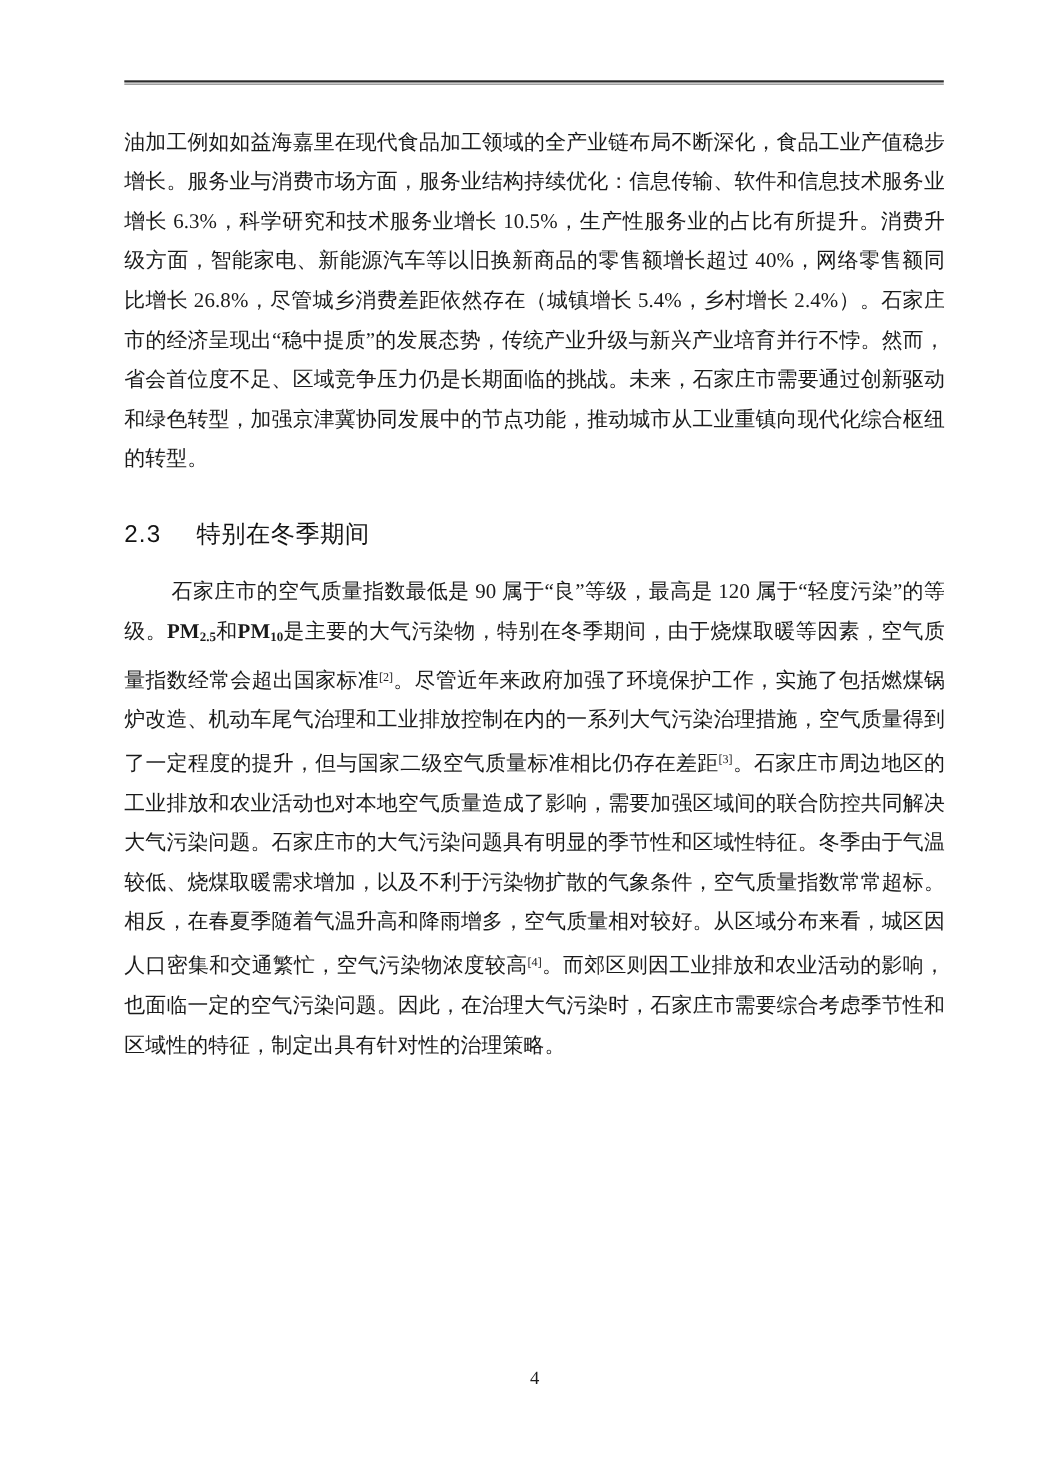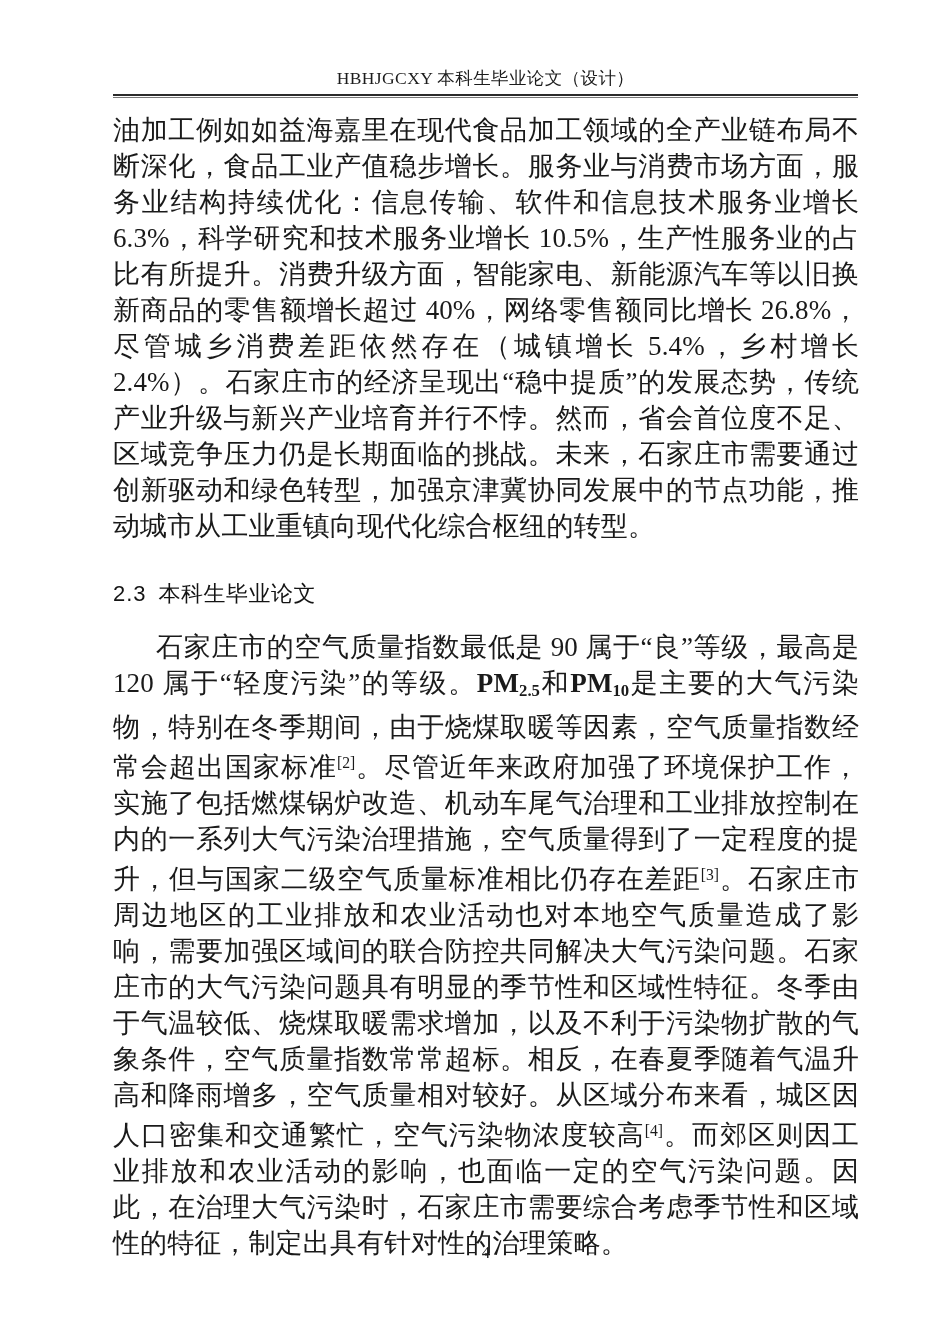--- a/index.html
+++ b/index.html
@@ -44,21 +44,21 @@
 
   
   .content {
     position: absolute;
     left: 113px;
     top: 112px;
     width: 746px;
   }
   p.body-par {
     margin: 0;
-    font-size: 27px;
+    font-size: 19px;
     line-height: 36px;
     text-align: justify;
     text-justify: inter-ideograph;
     text-align-last: left;
     color: #1a1a1a;
     letter-spacing: 0.1px;
     font-family: "Liberation Serif", "DejaVu Serif", serif;
   }
   p.indent2 { text-indent: 43px; }
 
@@ -69,21 +69,21 @@
     font-family: "Liberation Sans", "DejaVu Sans", sans-serif;
     font-weight: normal;
     font-size: 22px;
     line-height: 36px;
     color: #141414;
     letter-spacing: 0.5px;
   }
   .heading-spacer-top { height: 32px; }
   .heading-spacer-bottom { height: 17px; }
 
-  .sec-num { margin-right: 12px; letter-spacing: 1px; }
+  .sec-num { margin-right: 32px; letter-spacing: 1px; }
 
   
   .pm {
     font-weight: bold;
     font-family: "Liberation Serif", "DejaVu Serif", serif;
     margin-top: 32px;
   }
   sub {
     font-size: 0.62em;
     vertical-align: -0.22em;
@@ -110,32 +110,31 @@
     color: #1c1c1c;
     font-family: "Liberation Serif", "DejaVu Serif", serif;
   }
 </style>
 </head>
 <body>
 
 <div class="page">
 
   <div class="header-block">
-    <div class="header-title">HBHJGCXY 本科生毕业论文（设计）</div>
     <div class="header-rule"></div>
   </div>
 
   <div class="content">
 
     <p class="body-par">油加工例如如益海嘉里在现代食品加工领域的全产业链布局不断深化，食品工业产值稳步增长。服务业与消费市场方面，服务业结构持续优化：信息传输、软件和信息技术服务业增长 6.3%，科学研究和技术服务业增长 10.5%，生产性服务业的占比有所提升。消费升级方面，智能家电、新能源汽车等以旧换新商品的零售额增长超过 40%，网络零售额同比增长 26.8%，尽管城乡消费差距依然存在（城镇增长 5.4%，乡村增长 2.4%）。石家庄市的经济呈现出“稳中提质”的发展态势，传统产业升级与新兴产业培育并行不悖。然而，省会首位度不足、区域竞争压力仍是长期面临的挑战。未来，石家庄市需要通过创新驱动和绿色转型，加强京津冀协同发展中的节点功能，推动城市从工业重镇向现代化综合枢纽的转型。</p>
 
     <div class="heading-spacer-top"></div>
 
     <h2 class="section-heading">
-      <span class="sec-num">2.3</span><span>本科生毕业论文</span>
+      <span class="sec-num">2.3</span><span>特别在冬季期间</span>
     </h2>
 
     <div class="heading-spacer-bottom"></div>
 
     <p class="body-par indent2">
       <span>石家庄市的空气质量指数最低是 90 属于“良”等级，最高是 120 属于“轻度污染”的等级。</span><span class="pm">PM</span><sub>2.5</sub><span>和</span><span class="pm">PM</span><sub>10</sub><span>是主要的大气污染物，特别在冬季期间，由于烧煤取暖等因素，空气质量指数经常会超出国家标准</span><sup class="cite">[2]</sup><span>。尽管近年来政府加强了环境保护工作，实施了包括燃煤锅炉改造、机动车尾气治理和工业排放控制在内的一系列大气污染治理措施，空气质量得到了一定程度的提升，但与国家二级空气质量标准相比仍存在差距</span><sup class="cite">[3]</sup><span>。石家庄市周边地区的工业排放和农业活动也对本地空气质量造成了影响，需要加强区域间的联合防控共同解决大气污染问题。石家庄市的大气污染问题具有明显的季节性和区域性特征。冬季由于气温较低、烧煤取暖需求增加，以及不利于污染物扩散的气象条件，空气质量指数常常超标。相反，在春夏季随着气温升高和降雨增多，空气质量相对较好。从区域分布来看，城区因人口密集和交通繁忙，空气污染物浓度较高</span><sup class="cite">[4]</sup><span>。而郊区则因工业排放和农业活动的影响，也面临一定的空气污染问题。因此，在治理大气污染时，石家庄市需要综合考虑季节性和区域性的特征，制定出具有针对性的治理策略。</span>
     </p>
 
   </div>
 

